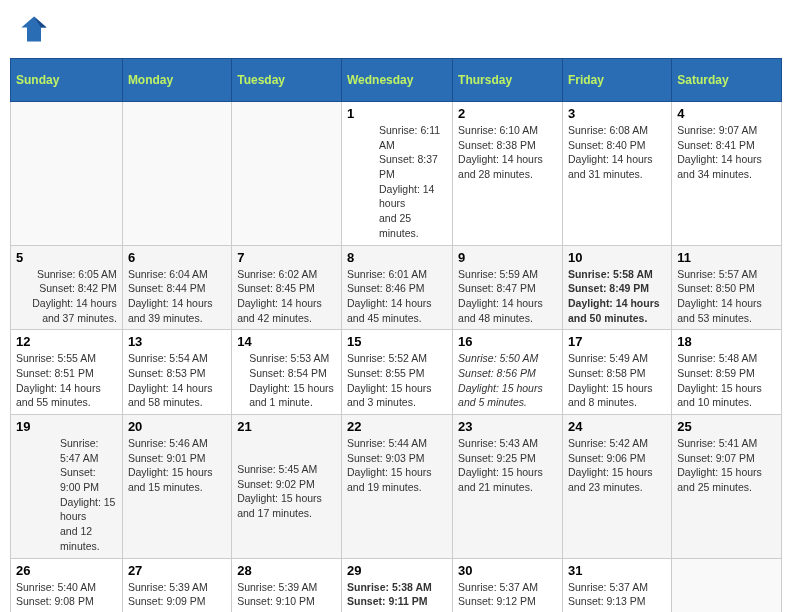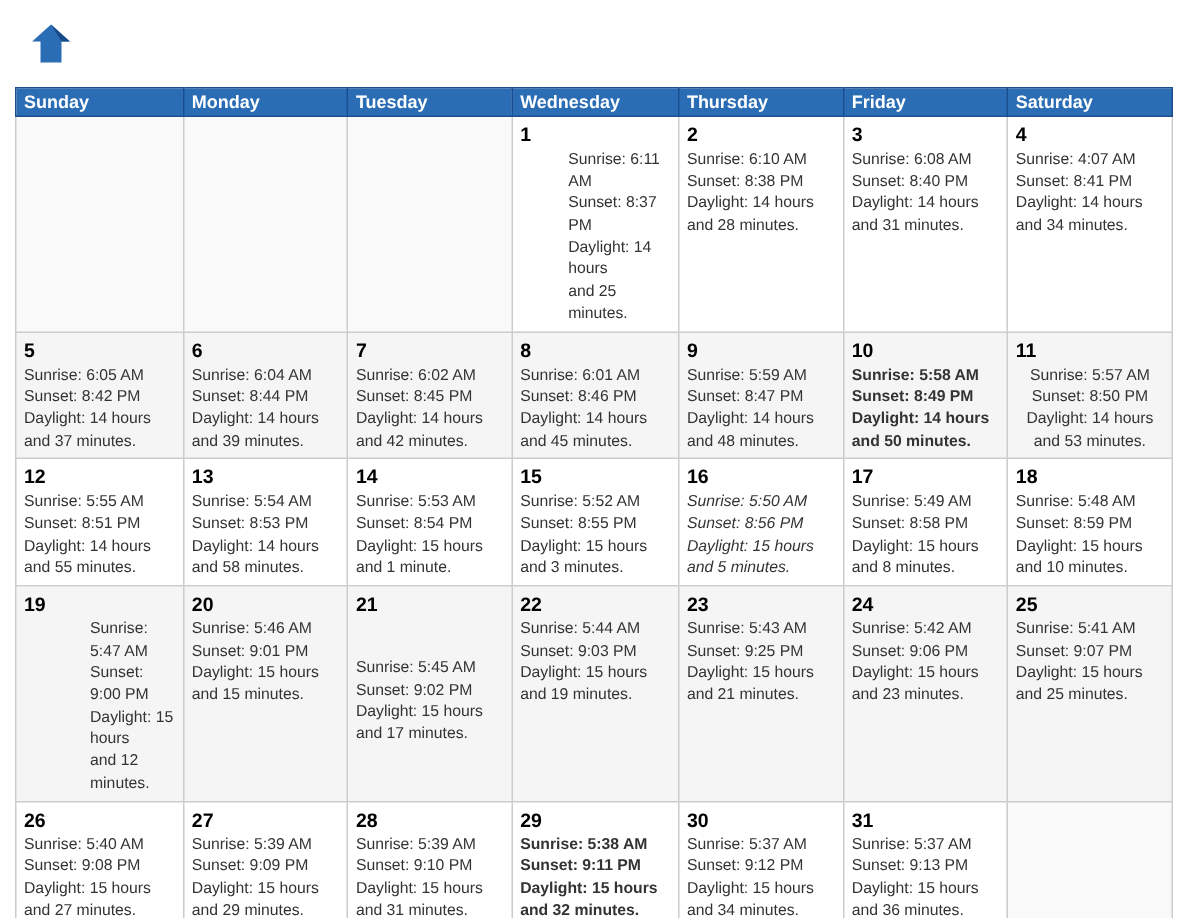--- a/index.html
+++ b/index.html
@@ -45,23 +45,23 @@
       font-size: 16px;
       color: #444;
     }
     .calendar {
       width: 100%;
       border-collapse: collapse;
       font-size: 11px;
     }
     .calendar th {
       background: #2a6db5;
-      color: #ffffff;
+      color: #bef264;
       text-align: left;
-      padding: 2px 5px;
+      padding: 14px 5px;
       font-size: 12px;
       border: 1px solid #1a5090;
     }
     .calendar td {
       border: 1px solid #ccc;
       vertical-align: top;
       padding: 4px 5px;
       width: 113px;
       min-height: 80px;
       background: #fff;
@@ -140,30 +140,30 @@
         </td>
         <td>
           <span class="day-number">3</span>
           <div class="day-info" style="white-space: pre-line;">Sunrise: 6:08 AM
 Sunset: 8:40 PM
 Daylight: 14 hours
 and 31 minutes.</div>
         </td>
         <td>
           <span class="day-number">4</span>
-          <div class="day-info" style="white-space: pre-line;">Sunrise: 4:07 AM
+          <div class="day-info" style="white-space: pre-line;">Sunrise: 9:07 AM
 Sunset: 8:41 PM
 Daylight: 14 hours
 and 34 minutes.</div>
         </td>
       </tr>
       <tr>
         <td>
           <span class="day-number">5</span>
-          <div class="day-info" style="white-space: pre-line;">Sunrise: 6:05 AM
+          <div class="day-info" style="white-space: pre-line; text-align: right;">Sunrise: 6:05 AM
 Sunset: 8:42 PM
 Daylight: 14 hours
 and 37 minutes.</div>
         </td>
         <td>
           <span class="day-number">6</span>
           <div class="day-info" style="white-space: pre-line;">Sunrise: 6:04 AM
 Sunset: 8:44 PM
 Daylight: 14 hours
 and 39 minutes.</div>
@@ -191,21 +191,21 @@
         </td>
         <td>
           <span class="day-number">10</span>
           <div class="day-info" style="white-space: pre-line; font-weight: bold;">Sunrise: 5:58 AM
 Sunset: 8:49 PM
 Daylight: 14 hours
 and 50 minutes.</div>
         </td>
         <td>
           <span class="day-number">11</span>
-          <div class="day-info" style="white-space: pre-line; text-align: center;">Sunrise: 5:57 AM
+          <div class="day-info" style="white-space: pre-line;">Sunrise: 5:57 AM
 Sunset: 8:50 PM
 Daylight: 14 hours
 and 53 minutes.</div>
         </td>
       </tr>
       <tr>
         <td>
           <span class="day-number">12</span>
           <div class="day-info" style="white-space: pre-line;">Sunrise: 5:55 AM
 Sunset: 8:51 PM
@@ -214,21 +214,21 @@
         </td>
         <td>
           <span class="day-number">13</span>
           <div class="day-info" style="white-space: pre-line;">Sunrise: 5:54 AM
 Sunset: 8:53 PM
 Daylight: 14 hours
 and 58 minutes.</div>
         </td>
         <td>
           <span class="day-number">14</span>
-          <div class="day-info" style="white-space: pre-line;">Sunrise: 5:53 AM
+          <div class="day-info" style="white-space: pre-line; margin-left: 12px;">Sunrise: 5:53 AM
 Sunset: 8:54 PM
 Daylight: 15 hours
 and 1 minute.</div>
         </td>
         <td>
           <span class="day-number">15</span>
           <div class="day-info" style="white-space: pre-line;">Sunrise: 5:52 AM
 Sunset: 8:55 PM
 Daylight: 15 hours
 and 3 minutes.</div>

